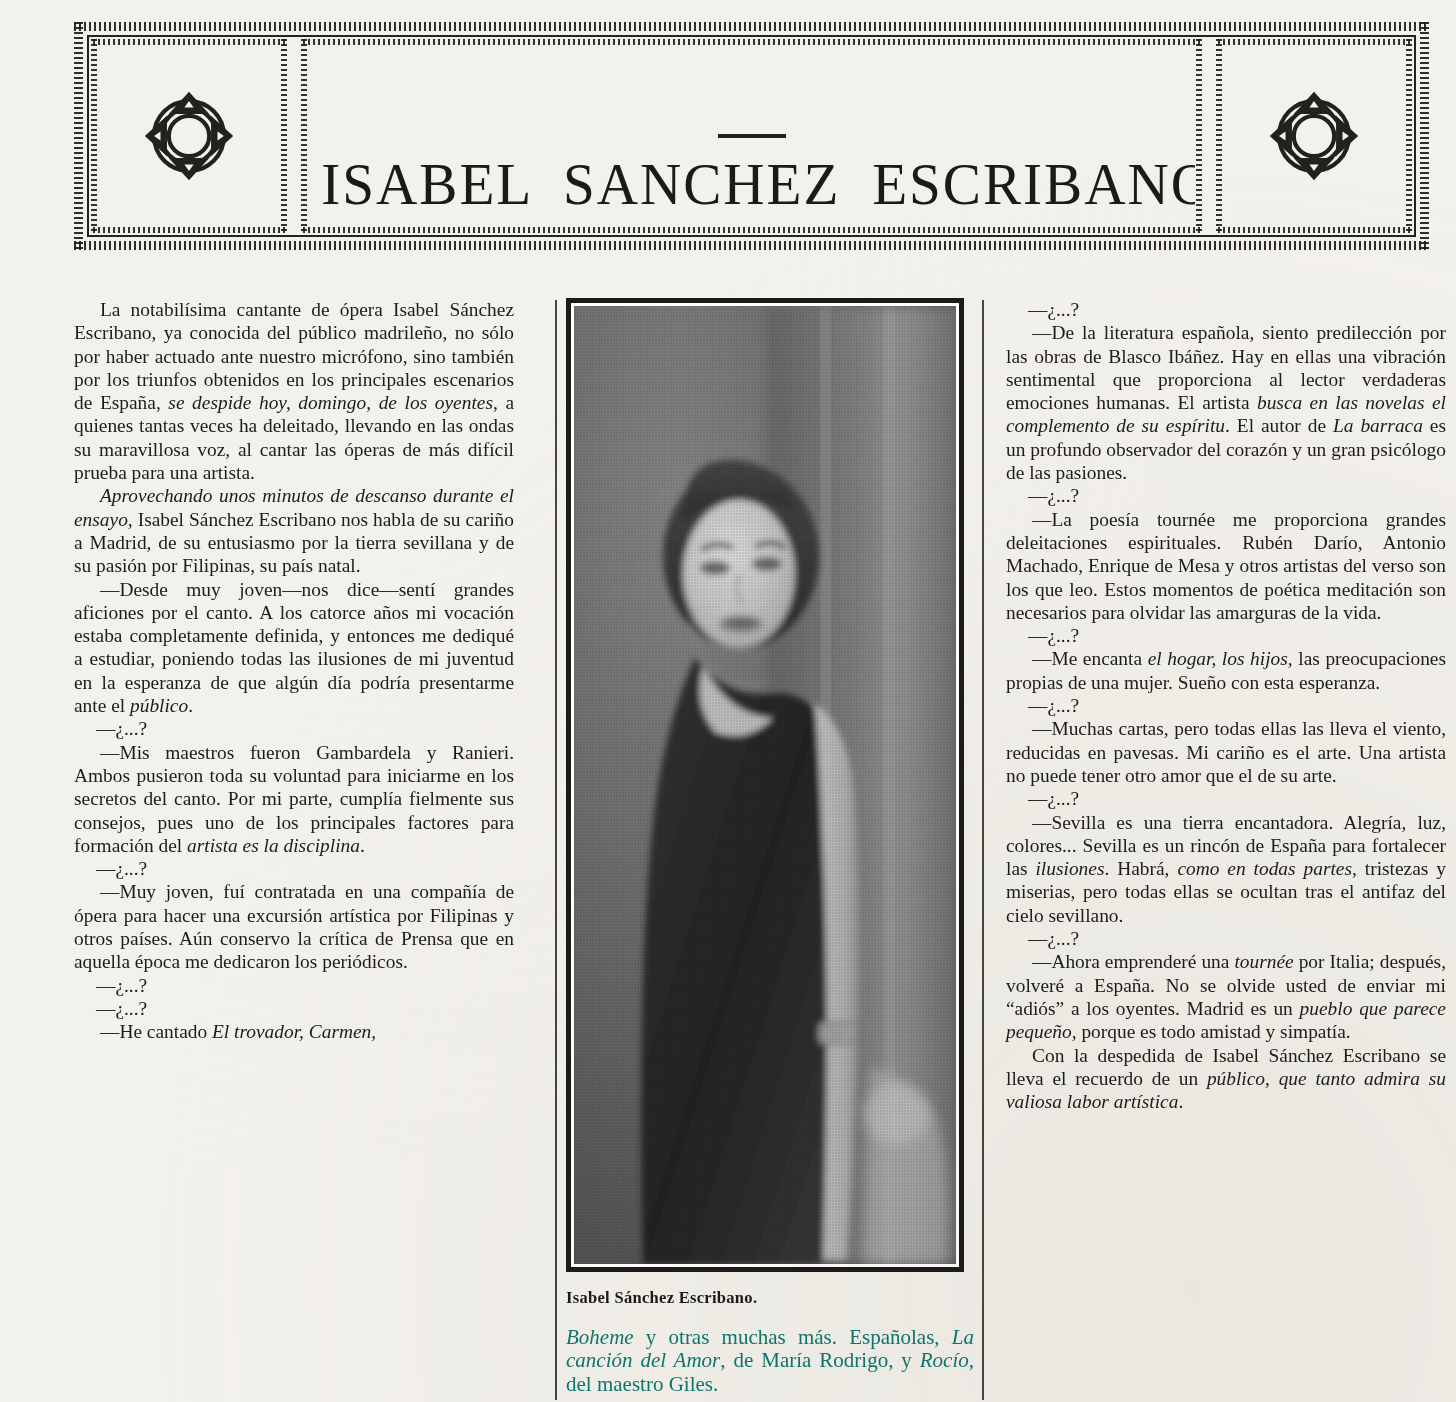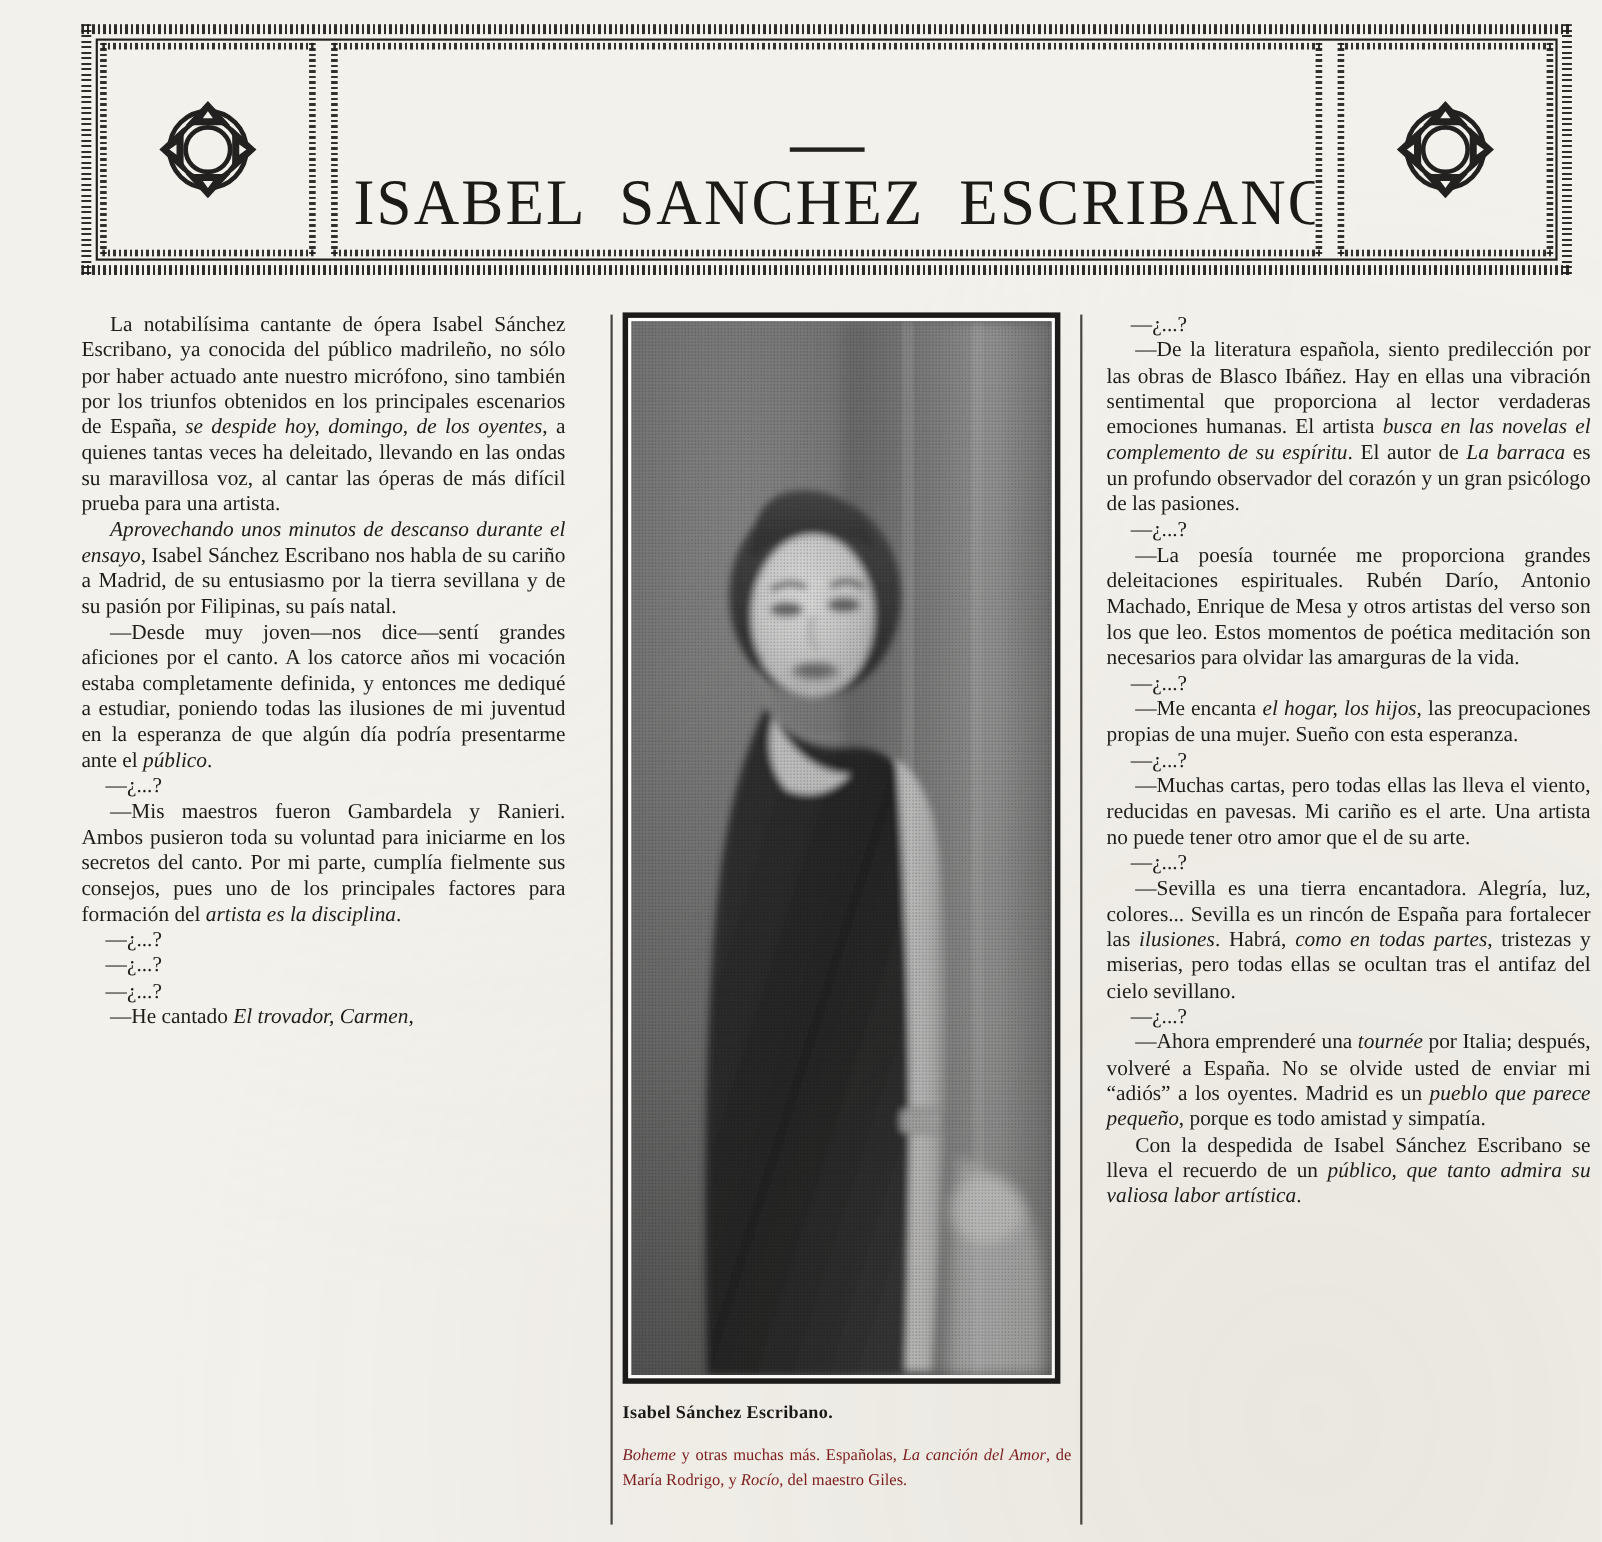--- a/index.html
+++ b/index.html
@@ -82,21 +82,21 @@
     letter-spacing:2px;
     word-spacing:16px;
     font-family:"Liberation Serif", serif;
     color:#1b1a17;
     transform:scaleX(.97);
     white-space:nowrap;
   }
 
   
   #body-area{
-    position:absolute;left:74px;top:284px;width:1372px;height:1105px;
+    position:absolute;left:74px;top:298px;width:1372px;height:1105px;
   }
   .col{
     position:absolute;top:0;
     font-size:19.4px;
     line-height:23.3px;
     text-align:justify;
     text-justify:inter-word;
     hyphens:manual;
     color:#1d1c19;
   }
@@ -134,23 +134,23 @@
   .caption{
     margin-top:16px;
     text-align:left;
     font-size:16.5px;
     font-weight:bold;
     letter-spacing:.3px;
     color:#1b1a18;
   }
   .center-text{
     margin-top:18px;
-    font-size:15px;line-height:23.3px;
+    font-size:21px;line-height:23.3px;
     text-align:justify;
-    color:#7f1d1d;
+    color:#0f766e;
   }
   .center-text p{margin:0;text-indent:0;}
 
   i{font-style:italic;}
 
   
   #grain{
     position:absolute;inset:0;pointer-events:none;
     background:
       radial-gradient(ellipse at 18% 8%, rgba(255,255,255,.45), transparent 58%),
@@ -255,20 +255,21 @@
   <div class="rule-v-left"></div>
   <div class="rule-v-right"></div>
 
   <div class="col" id="col-left">
       <p class="">La notabilísima cantante de ópera Isabel Sánchez Escribano, ya conocida del público madrileño, no sólo por ha­ber actuado ante nuestro micrófono, sino también por los triunfos obtenidos en los principales escenarios de Espa­ña, <i>se despide hoy, domingo, de los oyentes</i>, a quienes tantas veces ha de­leitado, llevando en las ondas su mara­villosa voz, al cantar las óperas de más difícil prueba para una artista.</p>
       <p class=""><i>Aprovechando unos minutos de des­canso durante el ensayo</i>, Isabel Sán­chez Escribano nos habla de su cariño a Madrid, de su entusiasmo por la tie­rra sevillana y de su pasión por Fi­lipinas, su país natal.</p>
       <p class="">—Desde muy joven—nos dice—sentí grandes aficiones por el canto. A los catorce años mi vocación estaba com­pletamente definida, y entonces me de­diqué a estudiar, poniendo todas las ilusiones de mi juventud en la espe­ranza de que algún día podría presen­tarme ante el <i>público</i>.</p>
       <p class="q">—¿...?</p>
       <p class="">—Mis maestros fueron Gambardela y Ranieri. Ambos pusieron toda su vo­luntad para iniciarme en los secretos del canto. Por mi parte, cumplía fiel­mente sus consejos, pues uno de los principales factores para formación del <i>artista es la disciplina</i>.</p>
       <p class="q">—¿...?</p>
+      <p class="">—Muy joven, fuí contratada en una compañía de ópera para hacer una ex­cursión artística por Filipinas y otros países. Aún conservo la crítica de Pren­sa que en aquella época me dedicaron los periódicos.</p>
       <p class="q">—¿...?</p>
       <p class="q">—¿...?</p>
       <p class="">—He cantado <i>El trovador, Carmen,</i></p>
     </div>
 
   <div id="col-center">
     <div class="photo-frame">
       <div class="photo">
         <svg viewBox="0 0 388 958" preserveAspectRatio="xMidYMid slice" width="100%" height="100%" aria-hidden="true">
           <defs>

